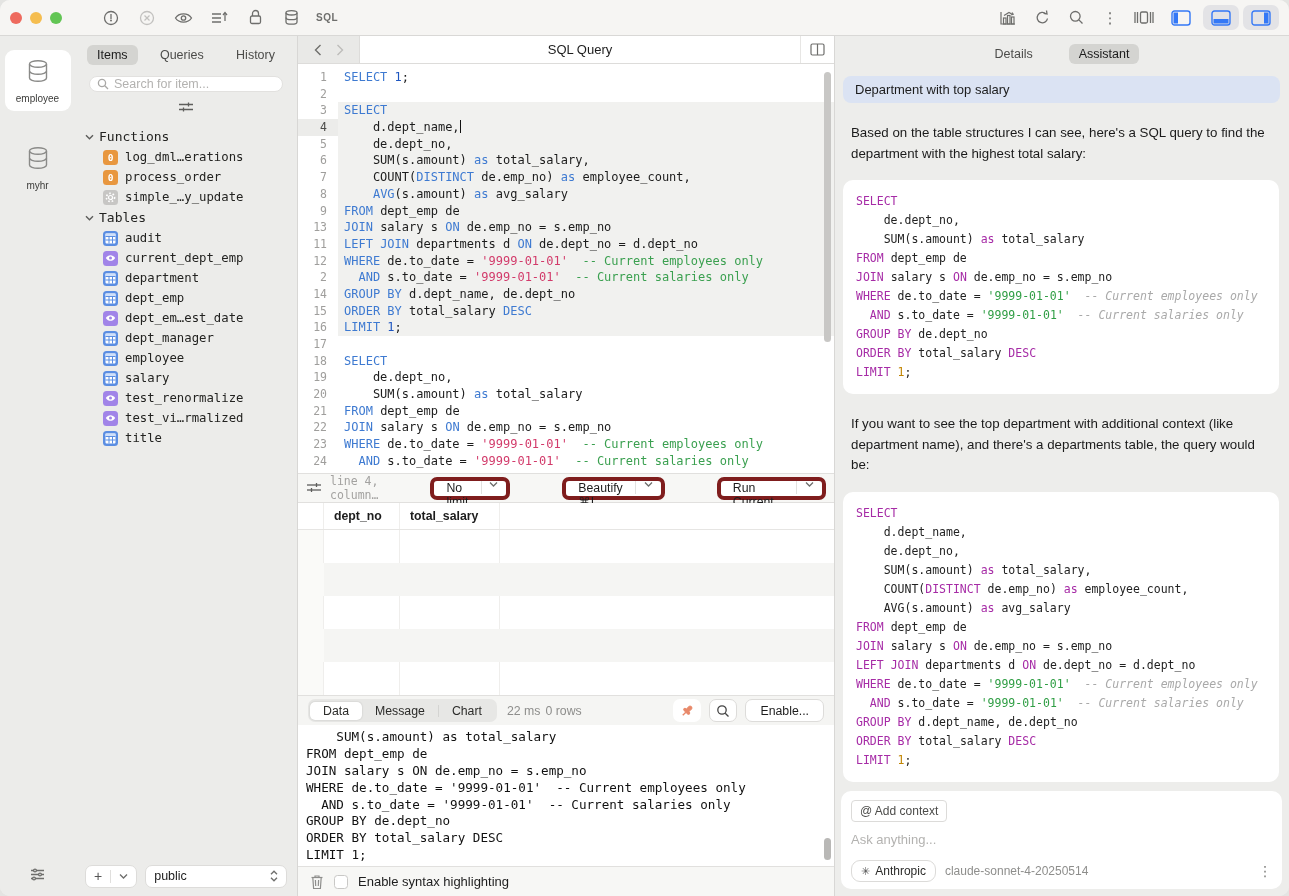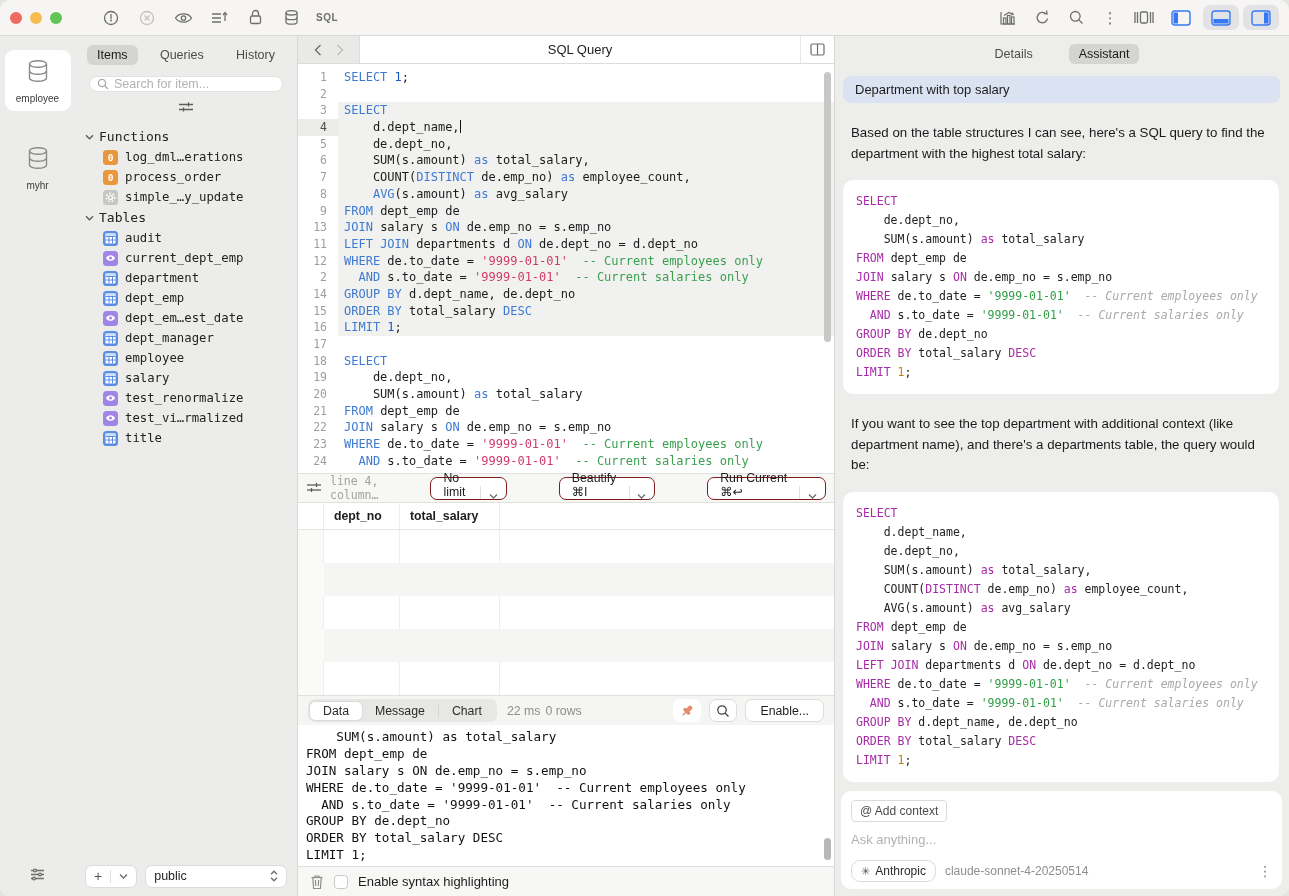--- a/index.html
+++ b/index.html
@@ -80,21 +80,21 @@
   .editor .kw { color:var(--keyword-editor); }
   .editor .str { color:var(--string-editor); }
   .editor .com { color:var(--comment-editor); }
   .editor .num { color:var(--number-editor); }
   .caret { display:inline-block; width:1.5px; height:13px; background:#111; vertical-align:-2px; }
   .vscroll { position:absolute; right:3px; top:8px; width:7px; height:270px; border-radius:4px; background:#c8c7c5; }
 
   .statusbar { height:30px; background:#f7f7f5; border-top:1px solid #e1e0de; border-bottom:1px solid #e1e0de;
                display:flex; align-items:center; padding:0 8px; gap:8px; }
   .pos-label { font-family:"DejaVu Sans Mono",monospace; font-size:11.5px; color:#a3a2a0; flex:1; }
-  .sbtn { height:23px; background:#fff; border:1px solid #7f1d1d; border-radius:7px; display:flex; align-items:flex-end;
+  .sbtn { height:23px; background:#fff; border:4px solid #7f1d1d; border-radius:7px; display:flex; align-items:flex-start;
           font-size:12.3px; color:#1d1d1d;margin-left:44px; }
   .sbtn .lbl { padding:0 12px; }
   .sbtn .dsep { width:1px; height:13px; background:#e2e1df; }
   .sbtn .chev { padding:0 8px; color:#6e6e6c; display:flex; }
 
   .grid { height:192px; overflow:hidden; background:#fff; }
   .grow { display:flex; height:33px; }
   .grow.head { height:27px; border-bottom:1px solid #e6e5e3; font-weight:bold; font-size:12.3px; align-items:center; }
   .grow.stripe { background:#f5f5f3; }
   .gc { border-right:1px solid #efeeec; height:100%; display:flex; align-items:center; padding:0 10px; }

